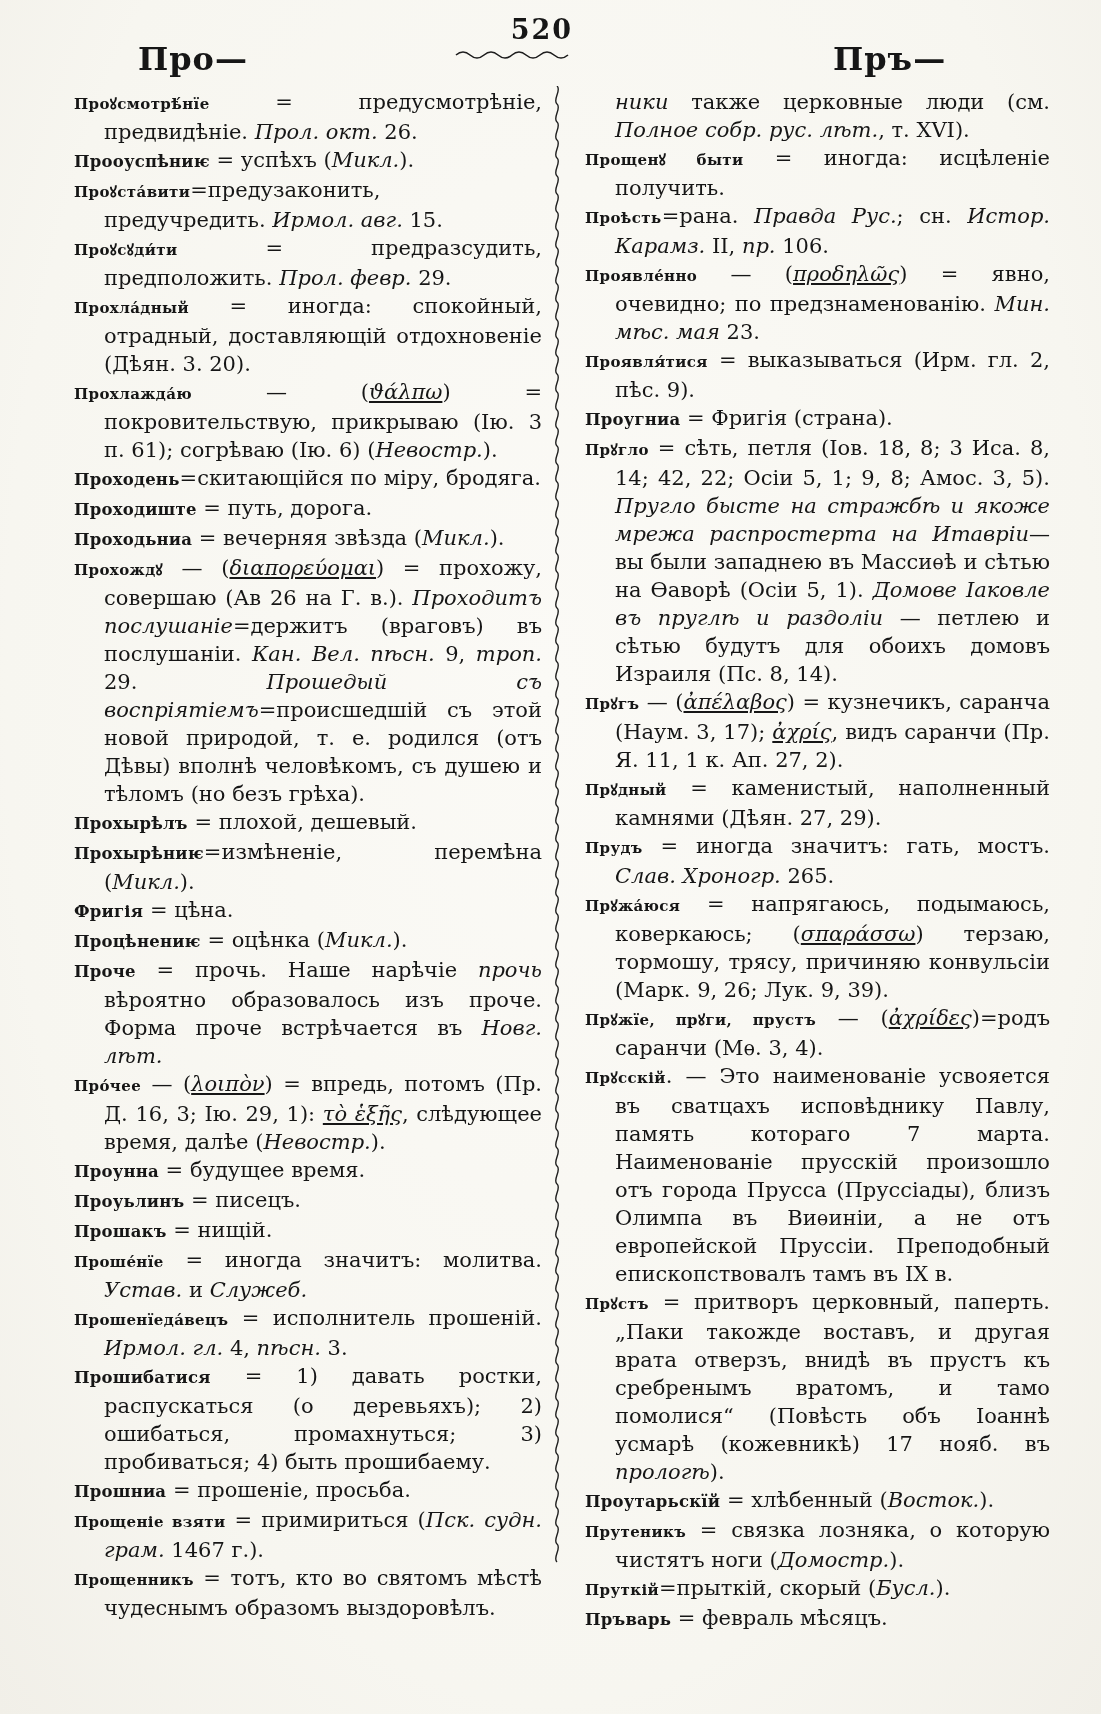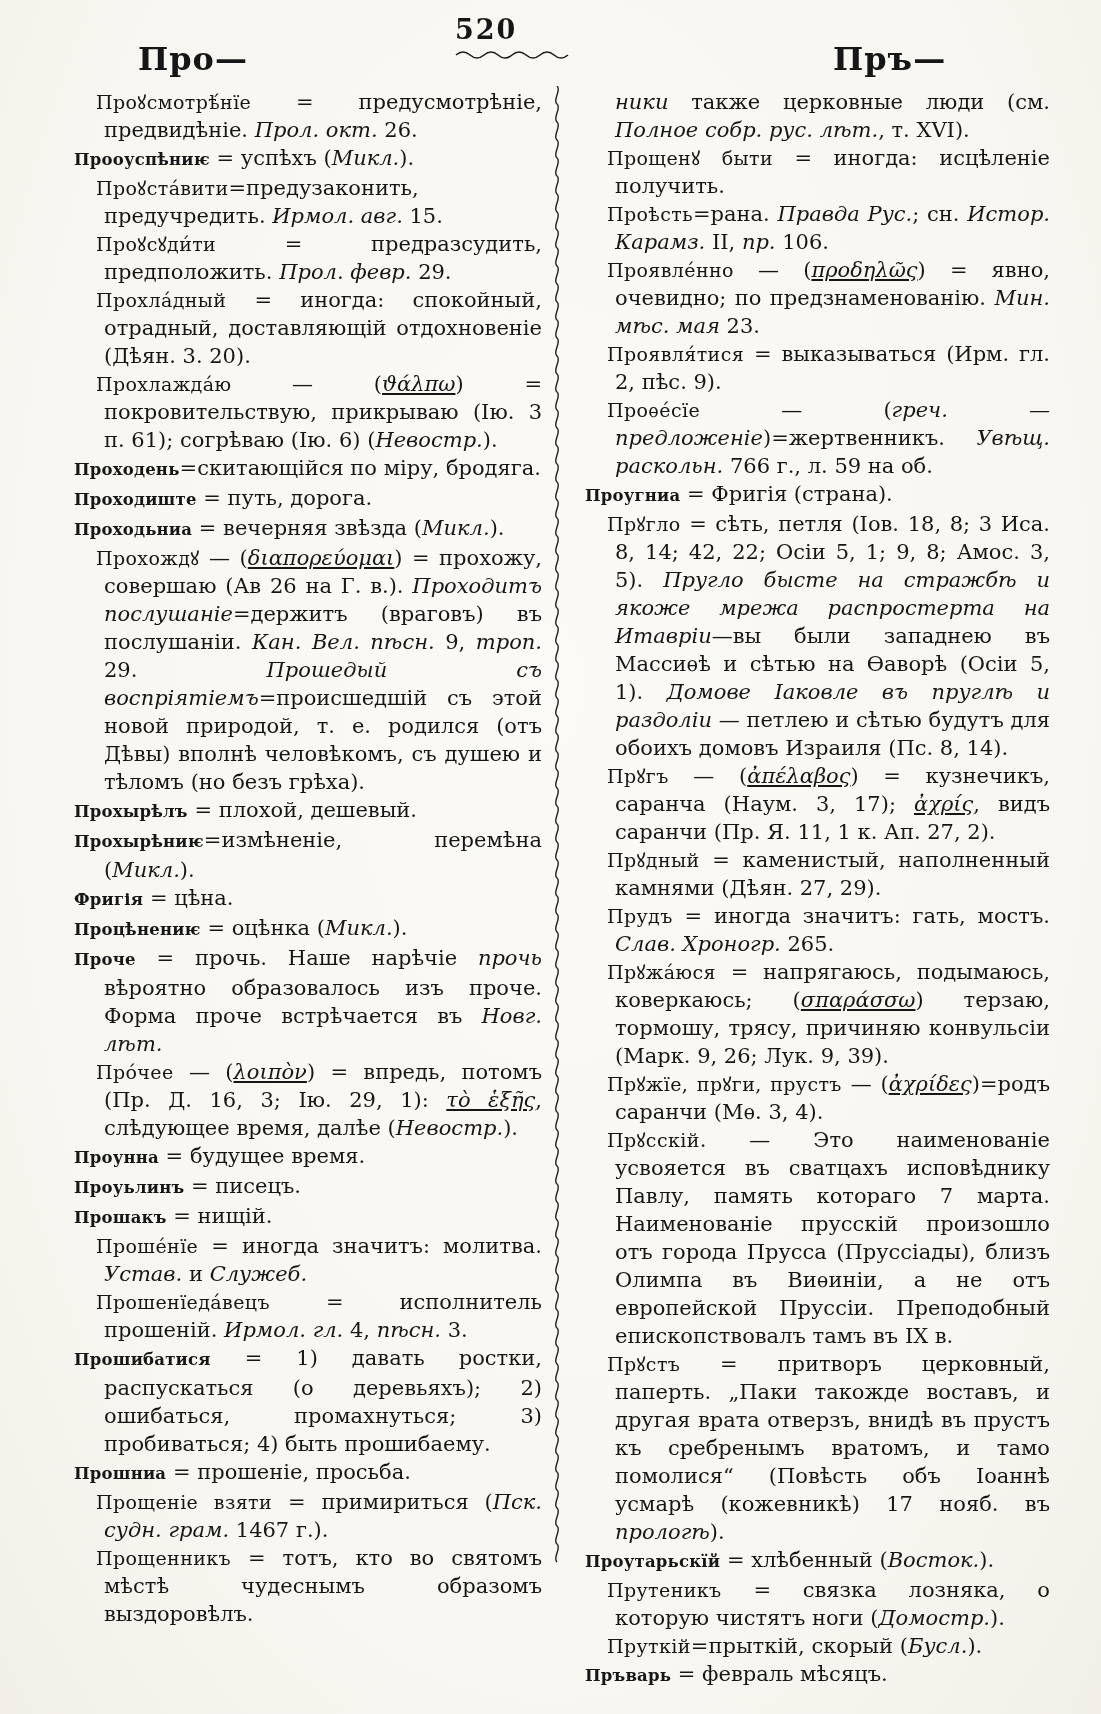--- a/index.html
+++ b/index.html
@@ -11,21 +11,21 @@
   .page {
     position:relative;
     width:1101px; height:1714px;
     margin:0 auto;
     background:#f9f8f3;
     background-image:radial-gradient(ellipse at 50% 40%, #fbfaf6 0%, #f7f6f0 70%, #f1efe8 100%);
     overflow:hidden;
   }
   .page-number {
     position:absolute; top:14px; left:455px; width:118px;
-    text-align:left;
+    text-align:right;
     font-size:27px; font-weight:bold; letter-spacing:2px;
   }
   .pn-rule { position:absolute; top:50px; left:455px; }
   .running-head {
     position:absolute; top:40px;
     font-size:32px; font-weight:bold; letter-spacing:1px;
   }
   .rh-left  { left:138px; }
   .rh-right { left:833px; }
   .divider  { position:absolute; top:86px; left:550px; }
@@ -34,21 +34,21 @@
     font-size:21px; line-height:28px;
   }
   .col-left  { left:74px; }
   .col-right { left:585px; width:465px; }
   p.entry {
     margin:0; padding-left:30px; text-indent:-30px;
     text-align:justify;
   }
   p.entry.continuation { text-indent:0; }
   .seg-h {
-    font-weight:normal; font-size:19px; letter-spacing:0.4px;margin-left:22px;
+    font-weight:bold; font-size:15px; letter-spacing:0.4px;
   }
   .seg-s {
     font-weight:bold; font-size:16.5px; letter-spacing:0.2px;
   }
   .seg-t { }
   .seg-i { font-style:italic; }
   .seg-g { font-style:italic;text-decoration:underline; }
 </style>
 </head>
 <body>
@@ -96,21 +96,20 @@
       <p class="entry"><span class="seg-h">Прощеніе взяти</span><span class="seg-t"> = примириться (</span><span class="seg-i">Пск. судн. грам.</span><span class="seg-t"> 1467 г.).</span></p>
       <p class="entry"><span class="seg-h">Прощенникъ</span><span class="seg-t"> = тотъ, кто во святомъ мѣстѣ чудеснымъ образомъ выздоровѣлъ. </span></p>
     </div>
 
   <div class="col col-right">
       <p class="entry continuation"><span class="seg-i">ники</span><span class="seg-t"> также церковные люди (см. </span><span class="seg-i">Полное собр. рус. лѣт.</span><span class="seg-t">, т. XVI).</span></p>
       <p class="entry"><span class="seg-h">Прощенꙋ быти</span><span class="seg-t"> = иногда: исцѣленіе получить.</span></p>
       <p class="entry"><span class="seg-h">Проѣсть</span><span class="seg-t">=рана. </span><span class="seg-i">Правда Рус.</span><span class="seg-t">; сн. </span><span class="seg-i">Истор. Карамз.</span><span class="seg-t"> II, </span><span class="seg-i">пр.</span><span class="seg-t"> 106.</span></p>
       <p class="entry"><span class="seg-h">Проявле́нно</span><span class="seg-t"> — (</span><span class="seg-g">προδηλῶς</span><span class="seg-t">) = явно, очевидно; по предзнаменованію. </span><span class="seg-i">Мин. мѣс. мая</span><span class="seg-t"> 23.</span></p>
       <p class="entry"><span class="seg-h">Проявля́тися</span><span class="seg-t"> = выказываться (Ирм. гл. 2, пѣс. 9).</span></p>
-      <p class="entry"><span class="seg-h">Проѳе́сїе</span><span class="seg-t"> — (</span><span class="seg-i">греч. — предложеніе</span><span class="seg-t">)=жертвенникъ. </span><span class="seg-i">Увѣщ. раскольн.</span><span class="seg-t"> 766 г., л. 59 на об.</span></p>
       <p class="entry"><span class="seg-s">Проугниа</span><span class="seg-t"> = Фригія (страна).</span></p>
       <p class="entry"><span class="seg-h">Прꙋгло</span><span class="seg-t"> = сѣть, петля (Іов. 18, 8; 3 Иса. 8, 14; 42, 22; Осіи 5, 1; 9, 8; Амос. 3, 5). </span><span class="seg-i">Пругло бысте на стражбѣ и якоже мрежа распростерта на Итавріи</span><span class="seg-t">—вы были западнею въ Массиѳѣ и сѣтью на Ѳаворѣ (Осіи 5, 1). </span><span class="seg-i">Домове Іаковле въ пруглѣ и раздоліи</span><span class="seg-t"> — петлею и сѣтью будутъ для обоихъ домовъ Израиля (Пс. 8, 14).</span></p>
       <p class="entry"><span class="seg-h">Прꙋгъ</span><span class="seg-t"> — (</span><span class="seg-g">ἀπέλαβος</span><span class="seg-t">) = кузнечикъ, саранча (Наум. 3, 17); </span><span class="seg-g">ἀχρίς</span><span class="seg-t">, видъ саранчи (Пр. Я. 11, 1 к. Ап. 27, 2).</span></p>
       <p class="entry"><span class="seg-h">Прꙋдный</span><span class="seg-t"> = каменистый, наполненный камнями (Дѣян. 27, 29).</span></p>
       <p class="entry"><span class="seg-h">Прудъ</span><span class="seg-t"> = иногда значитъ: гать, мостъ. </span><span class="seg-i">Слав. Хроногр.</span><span class="seg-t"> 265.</span></p>
       <p class="entry"><span class="seg-h">Прꙋжа́юся</span><span class="seg-t"> = напрягаюсь, подымаюсь, коверкаюсь; (</span><span class="seg-g">σπαράσσω</span><span class="seg-t">) терзаю, тормошу, трясу, причиняю конвульсіи (Марк. 9, 26; Лук. 9, 39).</span></p>
       <p class="entry"><span class="seg-h">Прꙋжїе, прꙋги, прустъ</span><span class="seg-t"> — (</span><span class="seg-g">ἀχρίδες</span><span class="seg-t">)=родъ саранчи (Мѳ. 3, 4).</span></p>
       <p class="entry"><span class="seg-h">Прꙋсскій</span><span class="seg-t">. — Это наименованіе усвояется въ сватцахъ исповѣднику Павлу, память котораго 7 марта. Наименованіе прусскій произошло отъ города Прусса (Пруссіады), близъ Олимпа въ Виѳиніи, а не отъ европейской Пруссіи. Преподобный епископствовалъ тамъ въ IX в.</span></p>
       <p class="entry"><span class="seg-h">Прꙋстъ</span><span class="seg-t"> = притворъ церковный, паперть. „Паки такожде воставъ, и другая врата отверзъ, внидѣ въ прустъ къ сребренымъ вратомъ, и тамо помолися“ (Повѣсть объ Іоаннѣ усмарѣ (кожевникѣ) 17 нояб. въ </span><span class="seg-i">прологѣ</span><span class="seg-t">).</span></p>
       <p class="entry"><span class="seg-s">Проутарьскїй</span><span class="seg-t"> = хлѣбенный (</span><span class="seg-i">Восток.</span><span class="seg-t">).</span></p>

